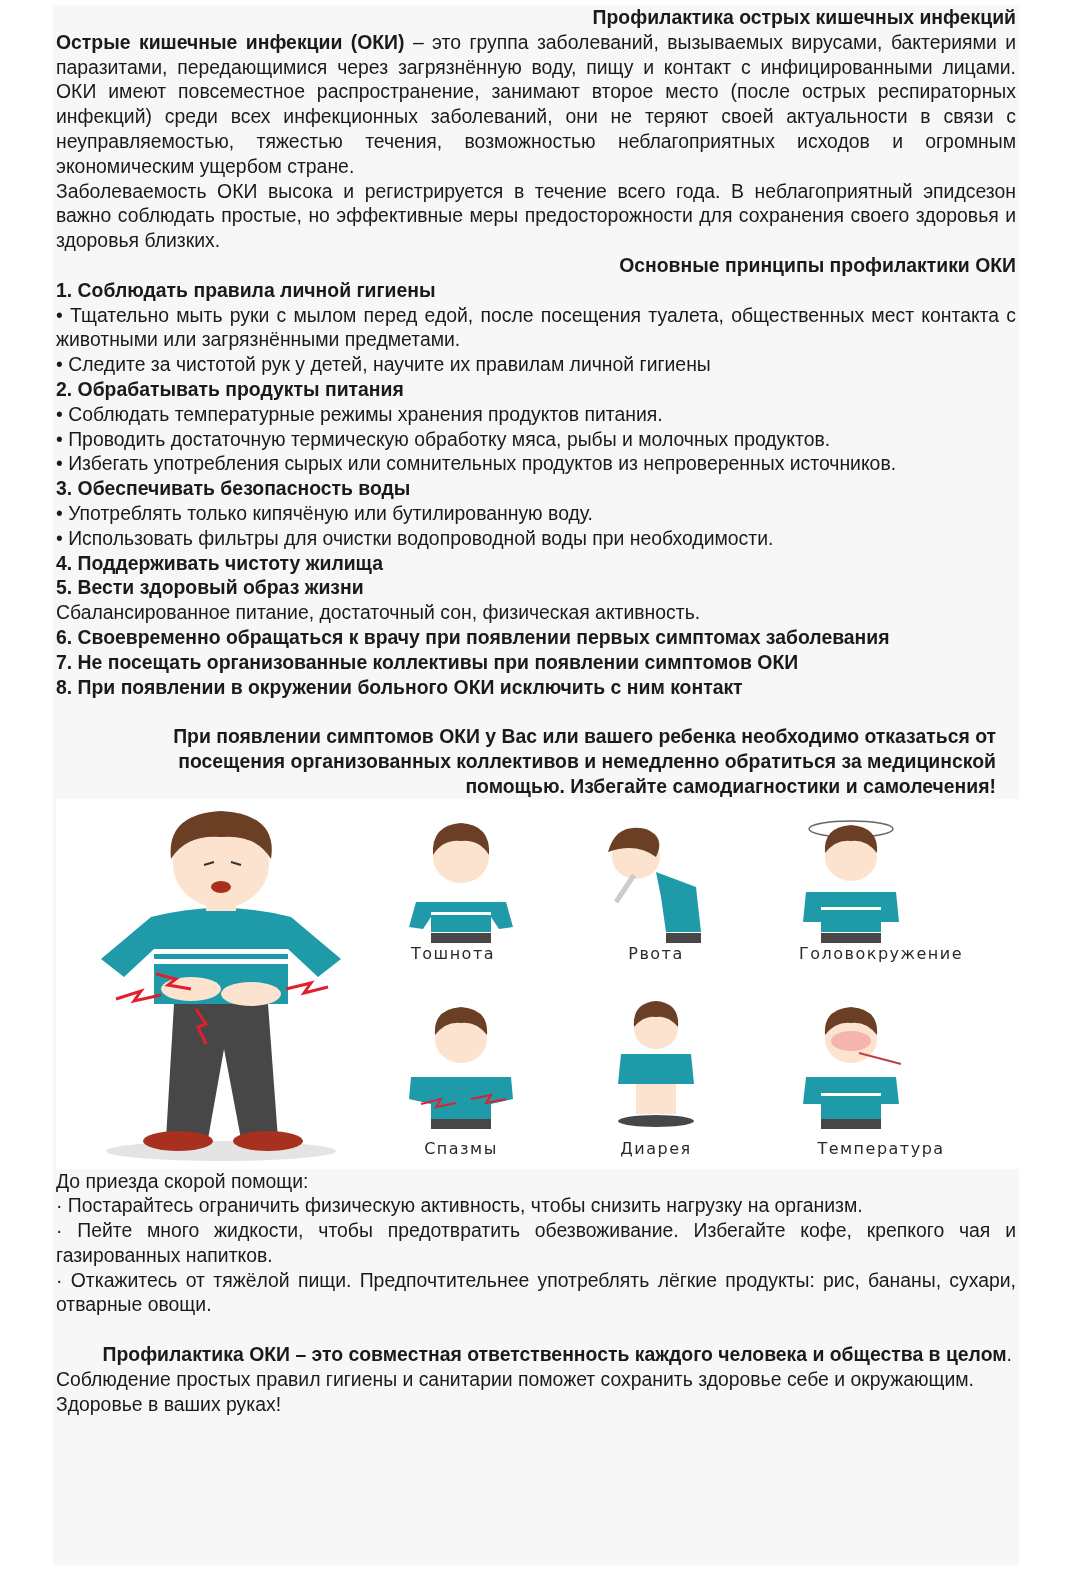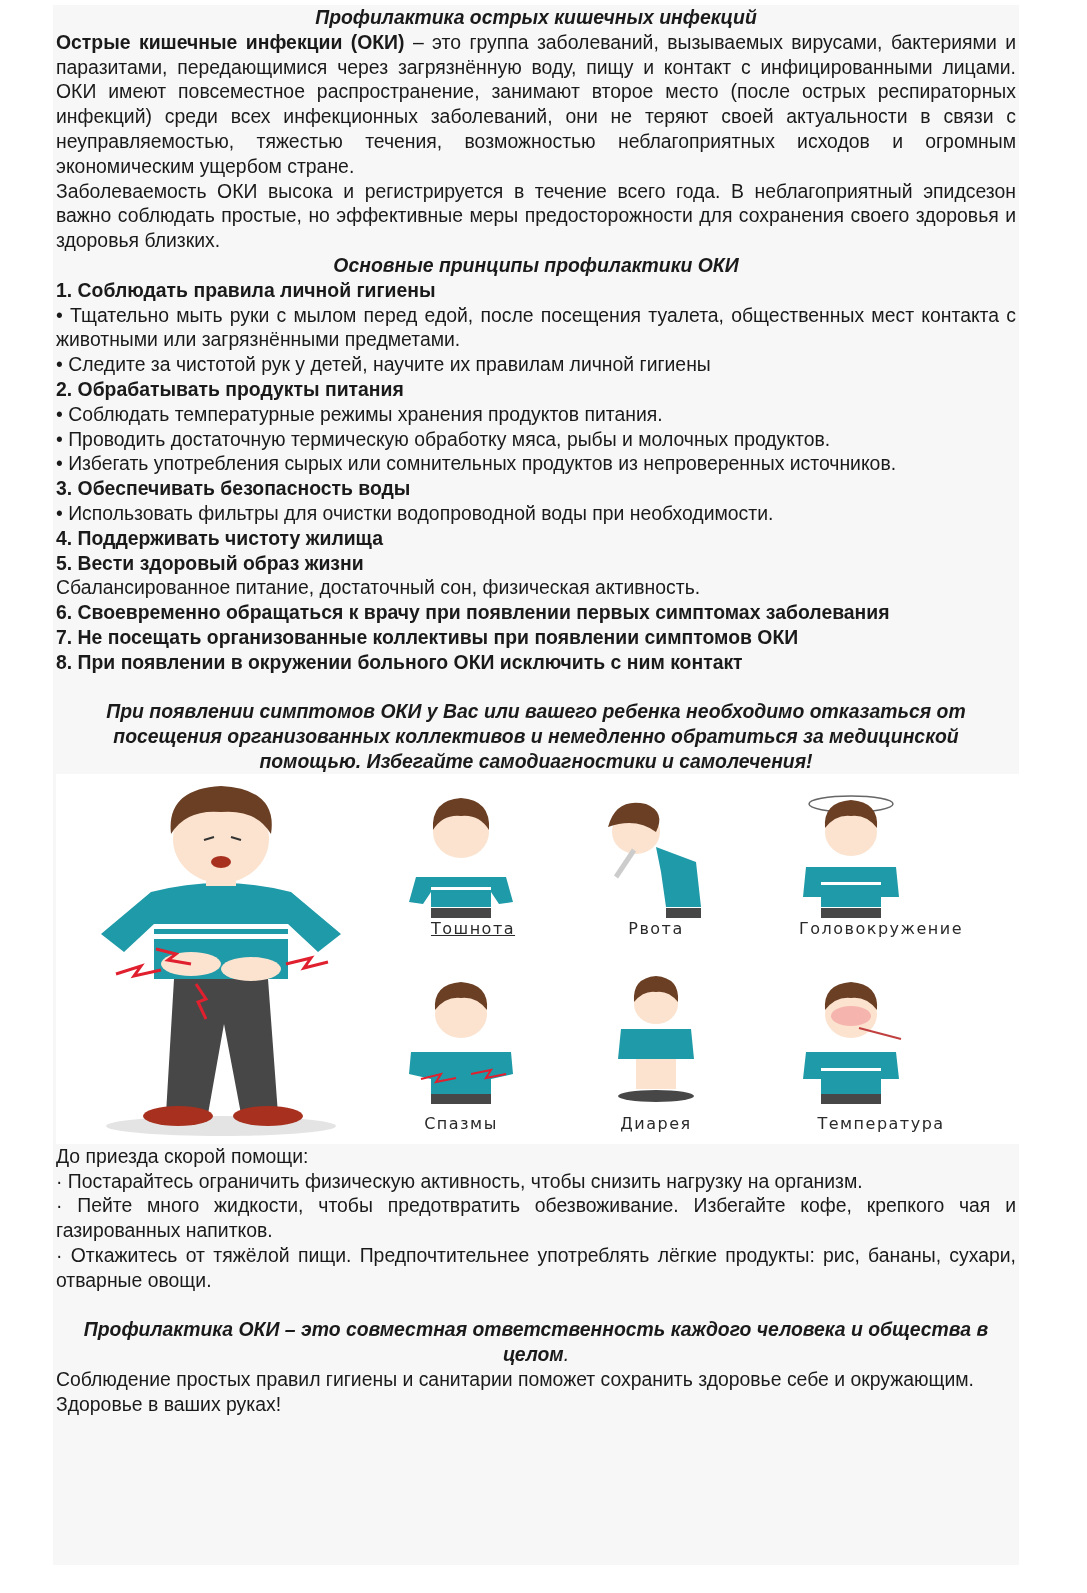--- a/index.html
+++ b/index.html
@@ -7,21 +7,21 @@
   .panel {
     position: absolute; left: 53px; top: 5px; width: 966px; height: 1560px;
     background: #f7f7f7;
   }
   .doc {
     position: absolute; left: 56px; top: 5px; width: 960px;
     font-family: "Liberation Sans", sans-serif; font-size: 19.4px; line-height: 24.8px;
     color: #1a1a1a;
   }
   .doc p { margin: 0; }
-  .center { text-align: center; font-style: italic; }
+  .center { text-align: right; }
   .justify { text-align: justify; text-align-last: left; }
   .b { font-weight: bold; }
   .blank { height: 24.8px; }
   .figure {
     position: relative; width: 974px; height: 370px; margin: 0 0 0 0; background: #ffffff;
   }
   .cap {
     position: absolute; font-family: "DejaVu Sans", sans-serif; font-size: 16px; letter-spacing: 1.5px;
     color: #2a2a2a; text-align: center; width: 220px;
   }
@@ -48,20 +48,21 @@
 
   <div>
     <p class="b">2. Обрабатывать продукты питания</p>
     <p>• Соблюдать температурные режимы хранения продуктов питания.</p>
     <p>• Проводить достаточную термическую обработку мяса, рыбы и молочных продуктов.</p>
     <p>• Избегать употребления сырых или сомнительных продуктов из непроверенных источников.</p>
   </div>
 
   <div>
     <p class="b">3. Обеспечивать безопасность воды</p>
+    <p>• Употреблять только кипячёную или бутилированную воду.</p>
     <p>• Использовать фильтры для очистки водопроводной воды при необходимости.</p>
   </div>
 
   <div>
     <p class="b">4. Поддерживать чистоту жилища</p>
   </div>
 
   <div>
     <p class="b">5. Вести здоровый образ жизни</p>
     <p>Сбалансированное питание, достаточный сон, физическая активность.</p>
@@ -145,21 +146,21 @@
       <g transform="translate(795,210)">
         <ellipse cx="0" cy="30" rx="26" ry="24" fill="#fbe3cf"></ellipse>
         <ellipse cx="0" cy="32" rx="20" ry="10" fill="#f3a0a0" opacity="0.7"></ellipse>
         <path d="M-26 26 Q-28 0 0 -2 Q28 0 26 26 Q15 12 0 14 Q-15 12 -26 26 Z" fill="#6b3f24"></path>
         <line x1="8" y1="44" x2="50" y2="55" stroke="#c04040" stroke-width="2"></line>
         <path d="M-45 68 L45 68 L48 95 L30 95 L30 110 L-30 110 L-30 95 L-48 95 Z" fill="#1f9aa8"></path>
         <rect x="-30" y="84" width="60" height="3" fill="#fff"></rect>
         <rect x="-30" y="110" width="60" height="10" fill="#474747"></rect>
       </g>
     </svg>
-    <div class="cap" style="left:307px; top:143px;text-decoration:underline;">Тошнота</div>
+    <div class="cap" style="left:287px; top:143px;">Тошнота</div>
     <div class="cap" style="left:490px; top:143px;">Рвота</div>
     <div class="cap" style="left:705px; top:143px; width:240px;">Головокружение</div>
     <div class="cap" style="left:295px; top:338px;">Спазмы</div>
     <div class="cap" style="left:490px; top:338px;">Диарея</div>
     <div class="cap" style="left:705px; top:338px; width:240px;">Температура</div>
   </div>
 
   <p>До приезда скорой помощи:</p>
   <p>· Постарайтесь ограничить физическую активность, чтобы снизить нагрузку на организм.</p>
   <p class="justify">· Пейте много жидкости, чтобы предотвратить обезвоживание. Избегайте кофе, крепкого чая и газированных напитков.</p>

